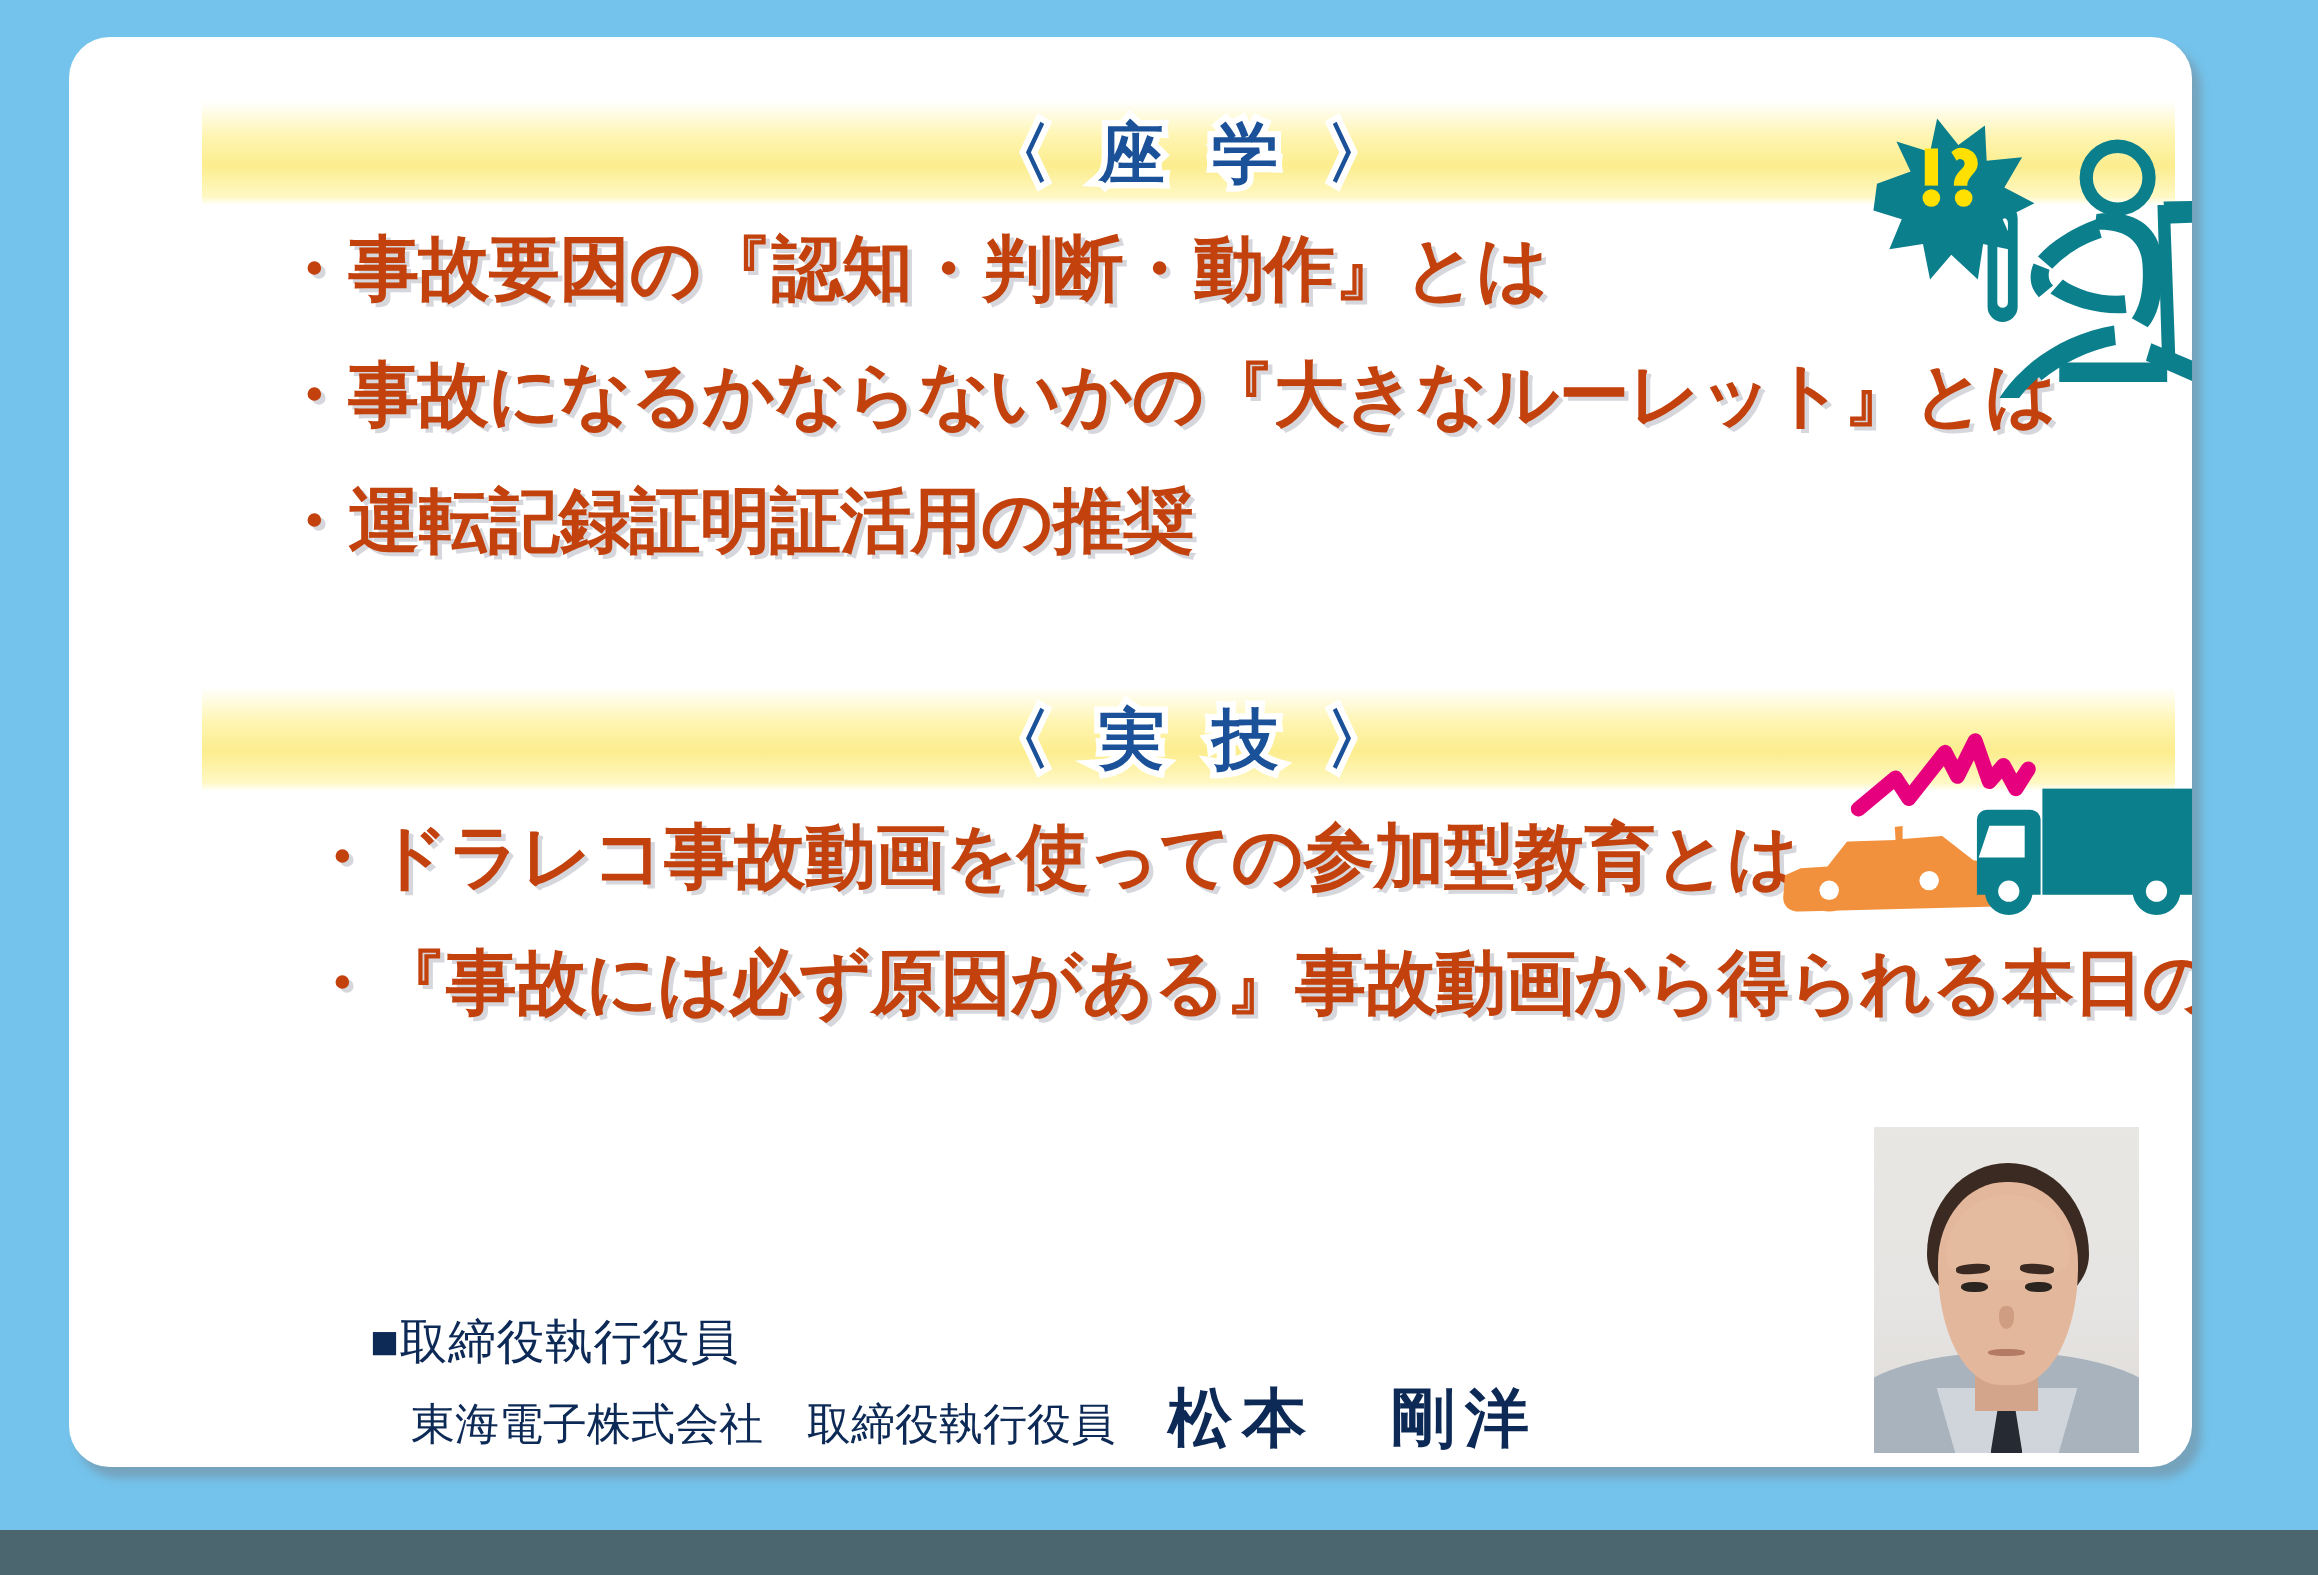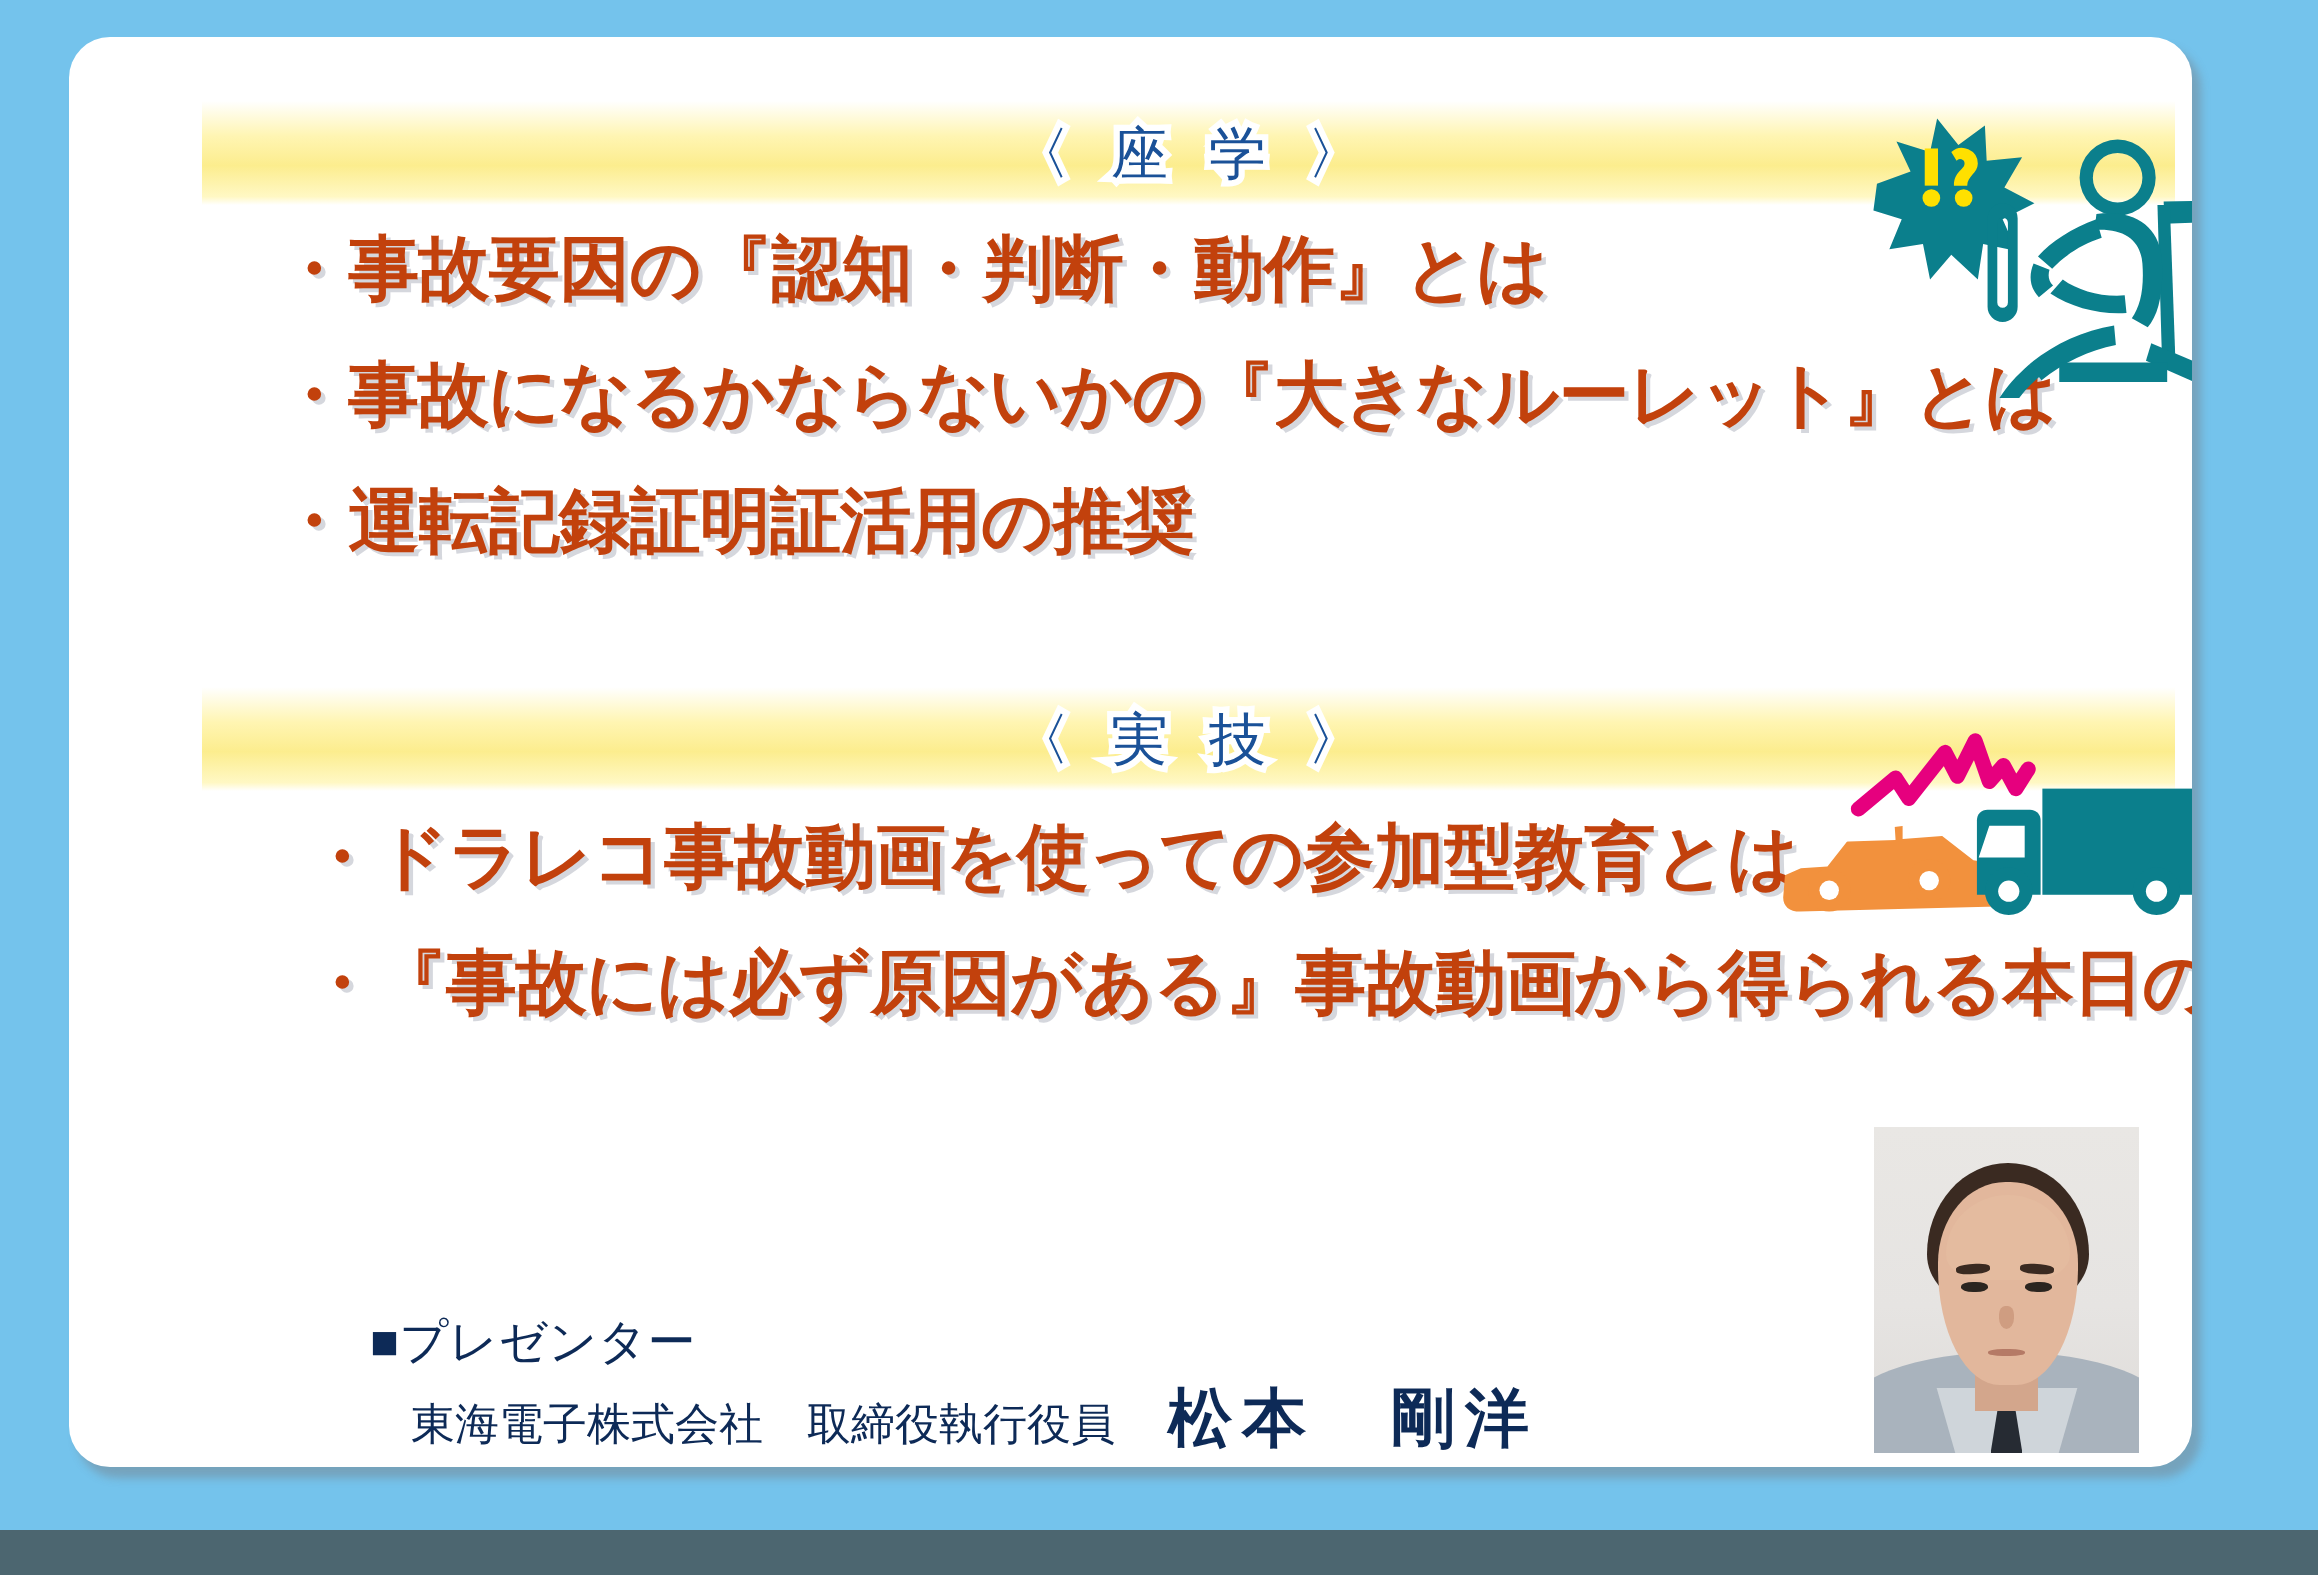--- a/index.html
+++ b/index.html
@@ -36,22 +36,22 @@
         rgba(255,245,178,1) 34%,
         rgba(252,237,142,1) 62%,
         rgba(255,248,196,1) 92%,
         rgba(255,255,255,1) 100%);
     display:flex; align-items:center; justify-content:center;
   }
   #banner-zagaku{ left:133px; top:64px;  width:1973px; }
   #banner-jitsugi{ left:133px; top:650px; width:1973px; }
 
   .banner-title{
-    font-size:57px;
-    font-weight:normal;
+    font-size:66px;
+    font-weight:bold;
     color:#1a5198;
     letter-spacing:.22em;
     text-indent:.22em;
     line-height:1;
     position:relative;
     -webkit-text-stroke:12.4px #ffffff;
     paint-order: stroke fill;
     white-space:pre;
   }
 
@@ -194,21 +194,21 @@
     <div class="banner" id="banner-jitsugi">
       <span class="banner-title">〈 実 技 〉</span>
     </div>
 
     <div class="bullets" id="bullets-jitsugi">
       <div class="bullet b-big">・ドラレコ事故動画を使っての参加型教育とは</div>
       <div class="bullet b-wide">・『事故には必ず原因がある』事故動画から得られる本日の教訓</div>
     </div>
 
     <div class="presenter">
-      <div class="presenter-label">■プレゼンター</div>
+      <div class="presenter-label">■取締役執行役員</div>
       <div class="presenter-row">
         <span class="presenter-affil">東海電子株式会社　取締役執行役員</span>
         <span class="presenter-name">松本　剛洋</span>
       </div>
     </div>
 
     <div class="portrait">
       <div class="p-shoulders"></div>
       <div class="p-collarL"></div>
       <div class="p-collarR"></div>

